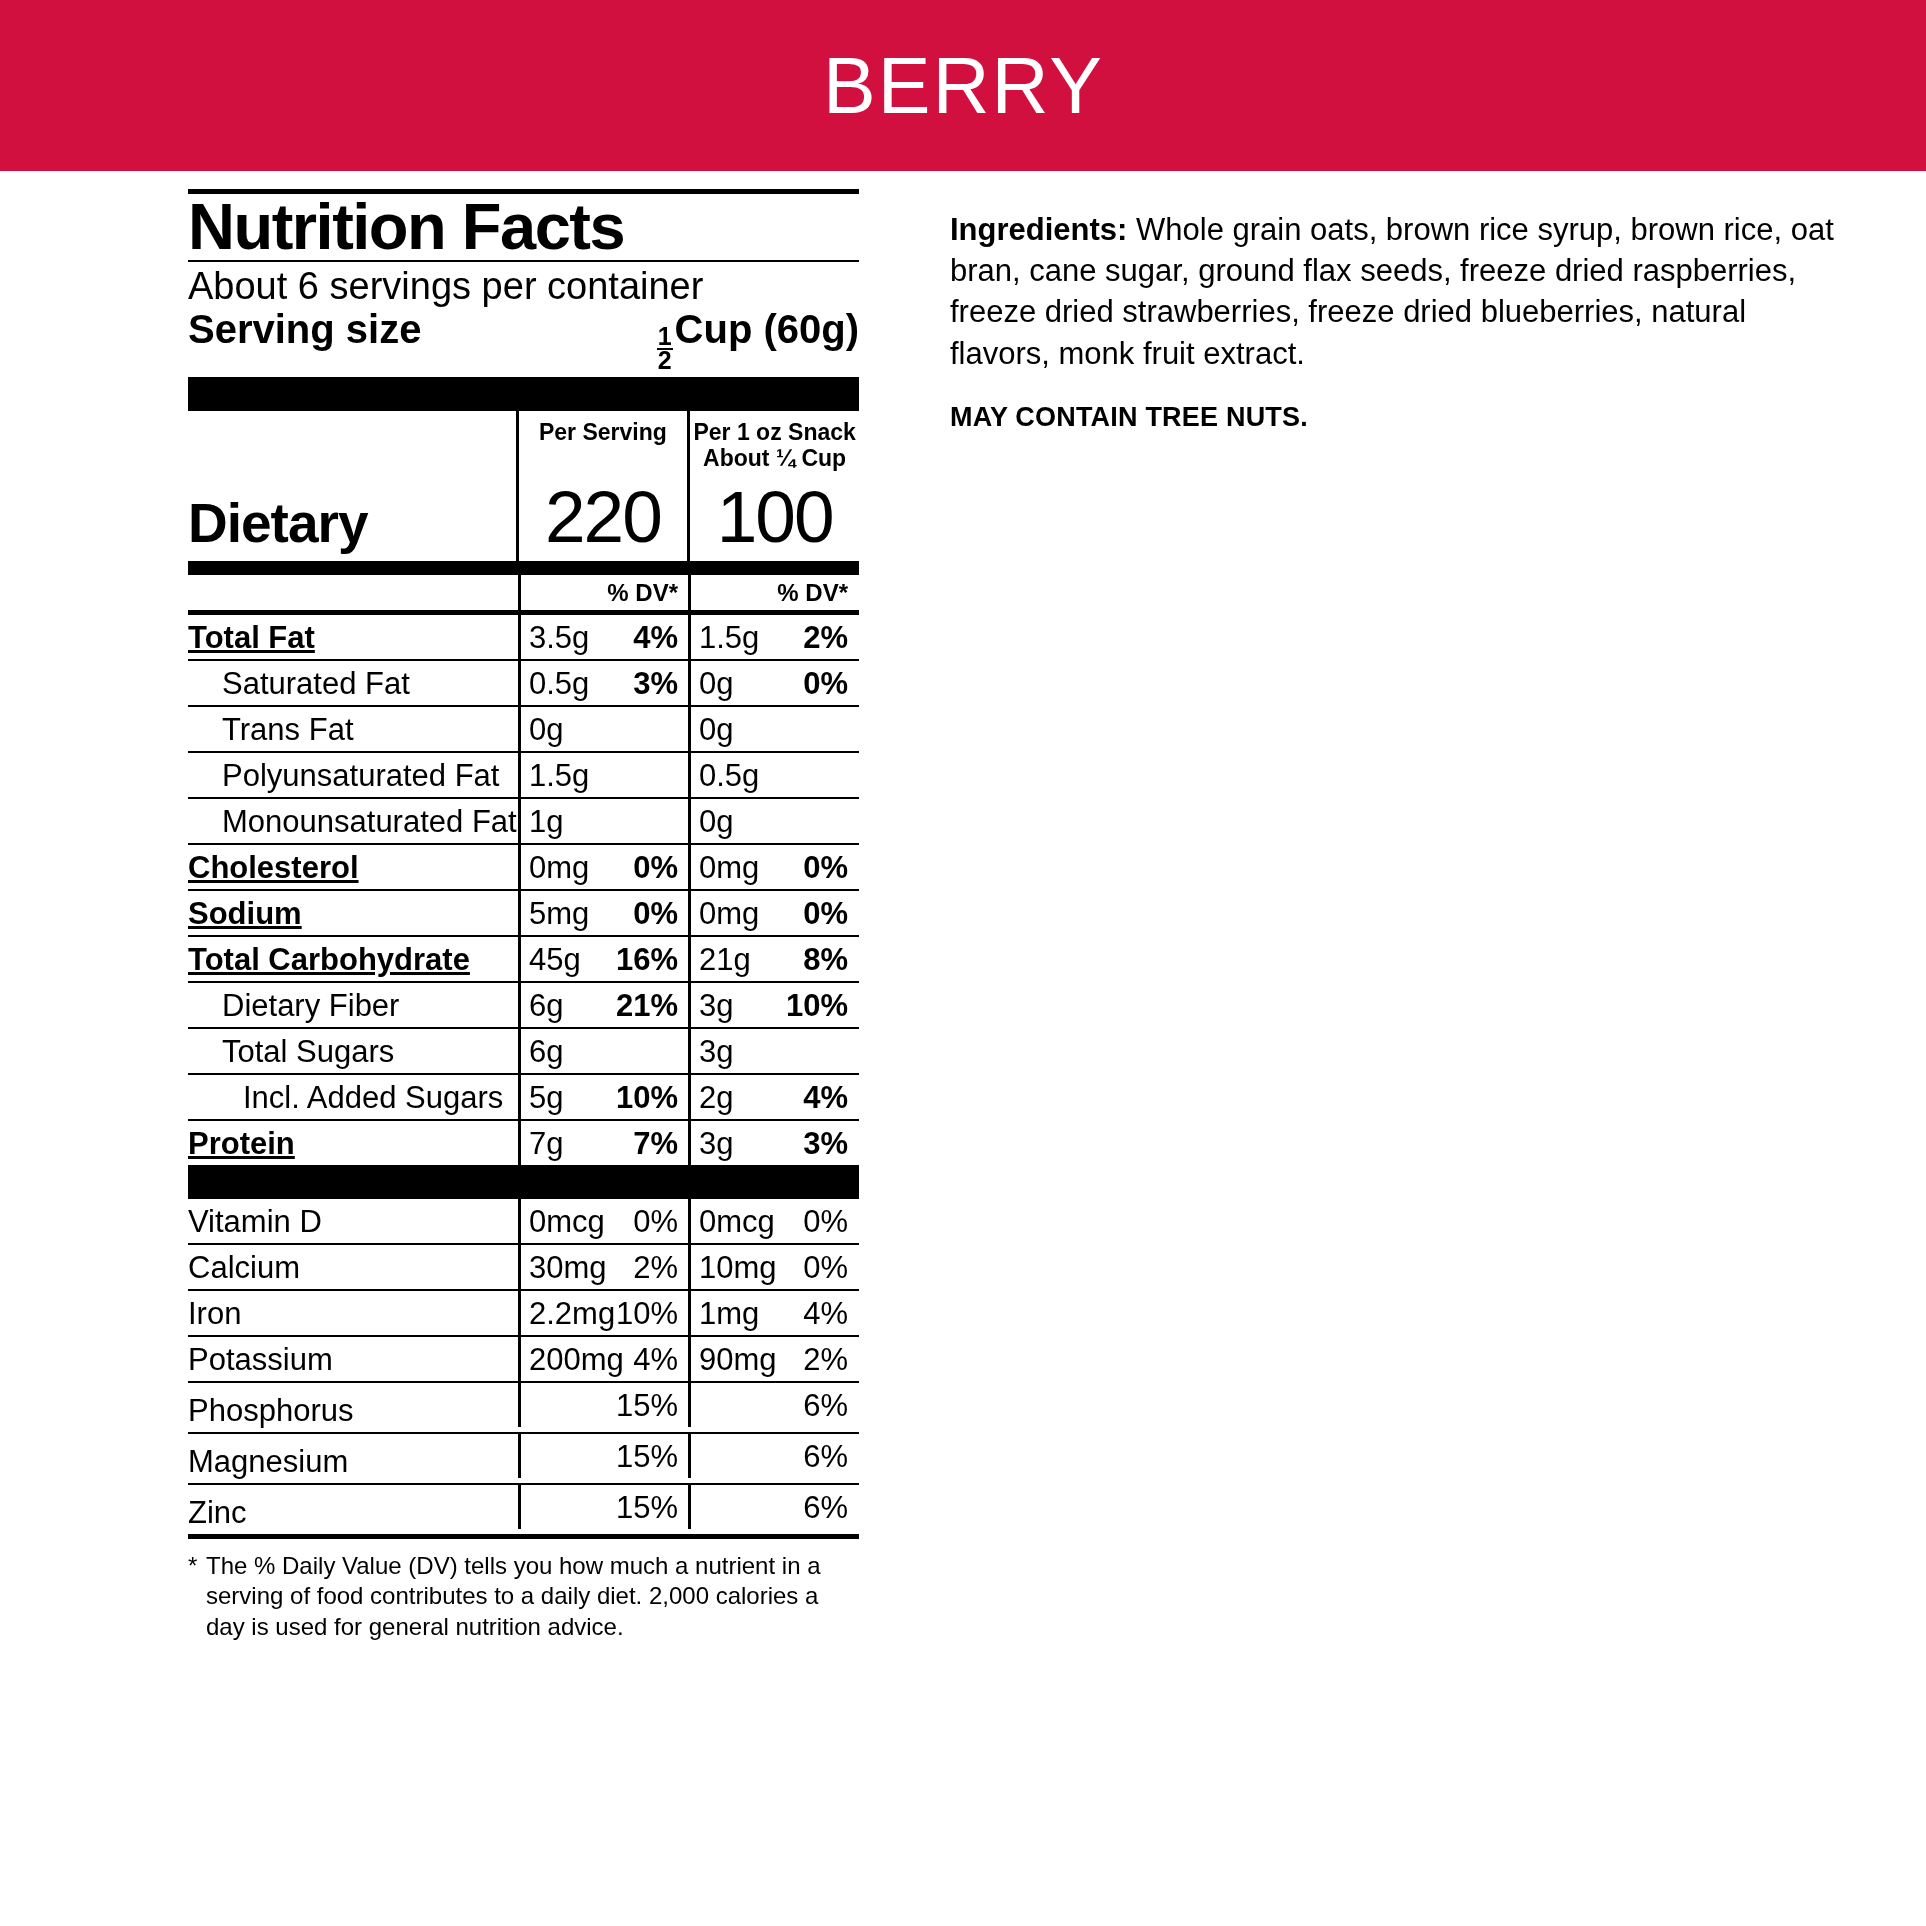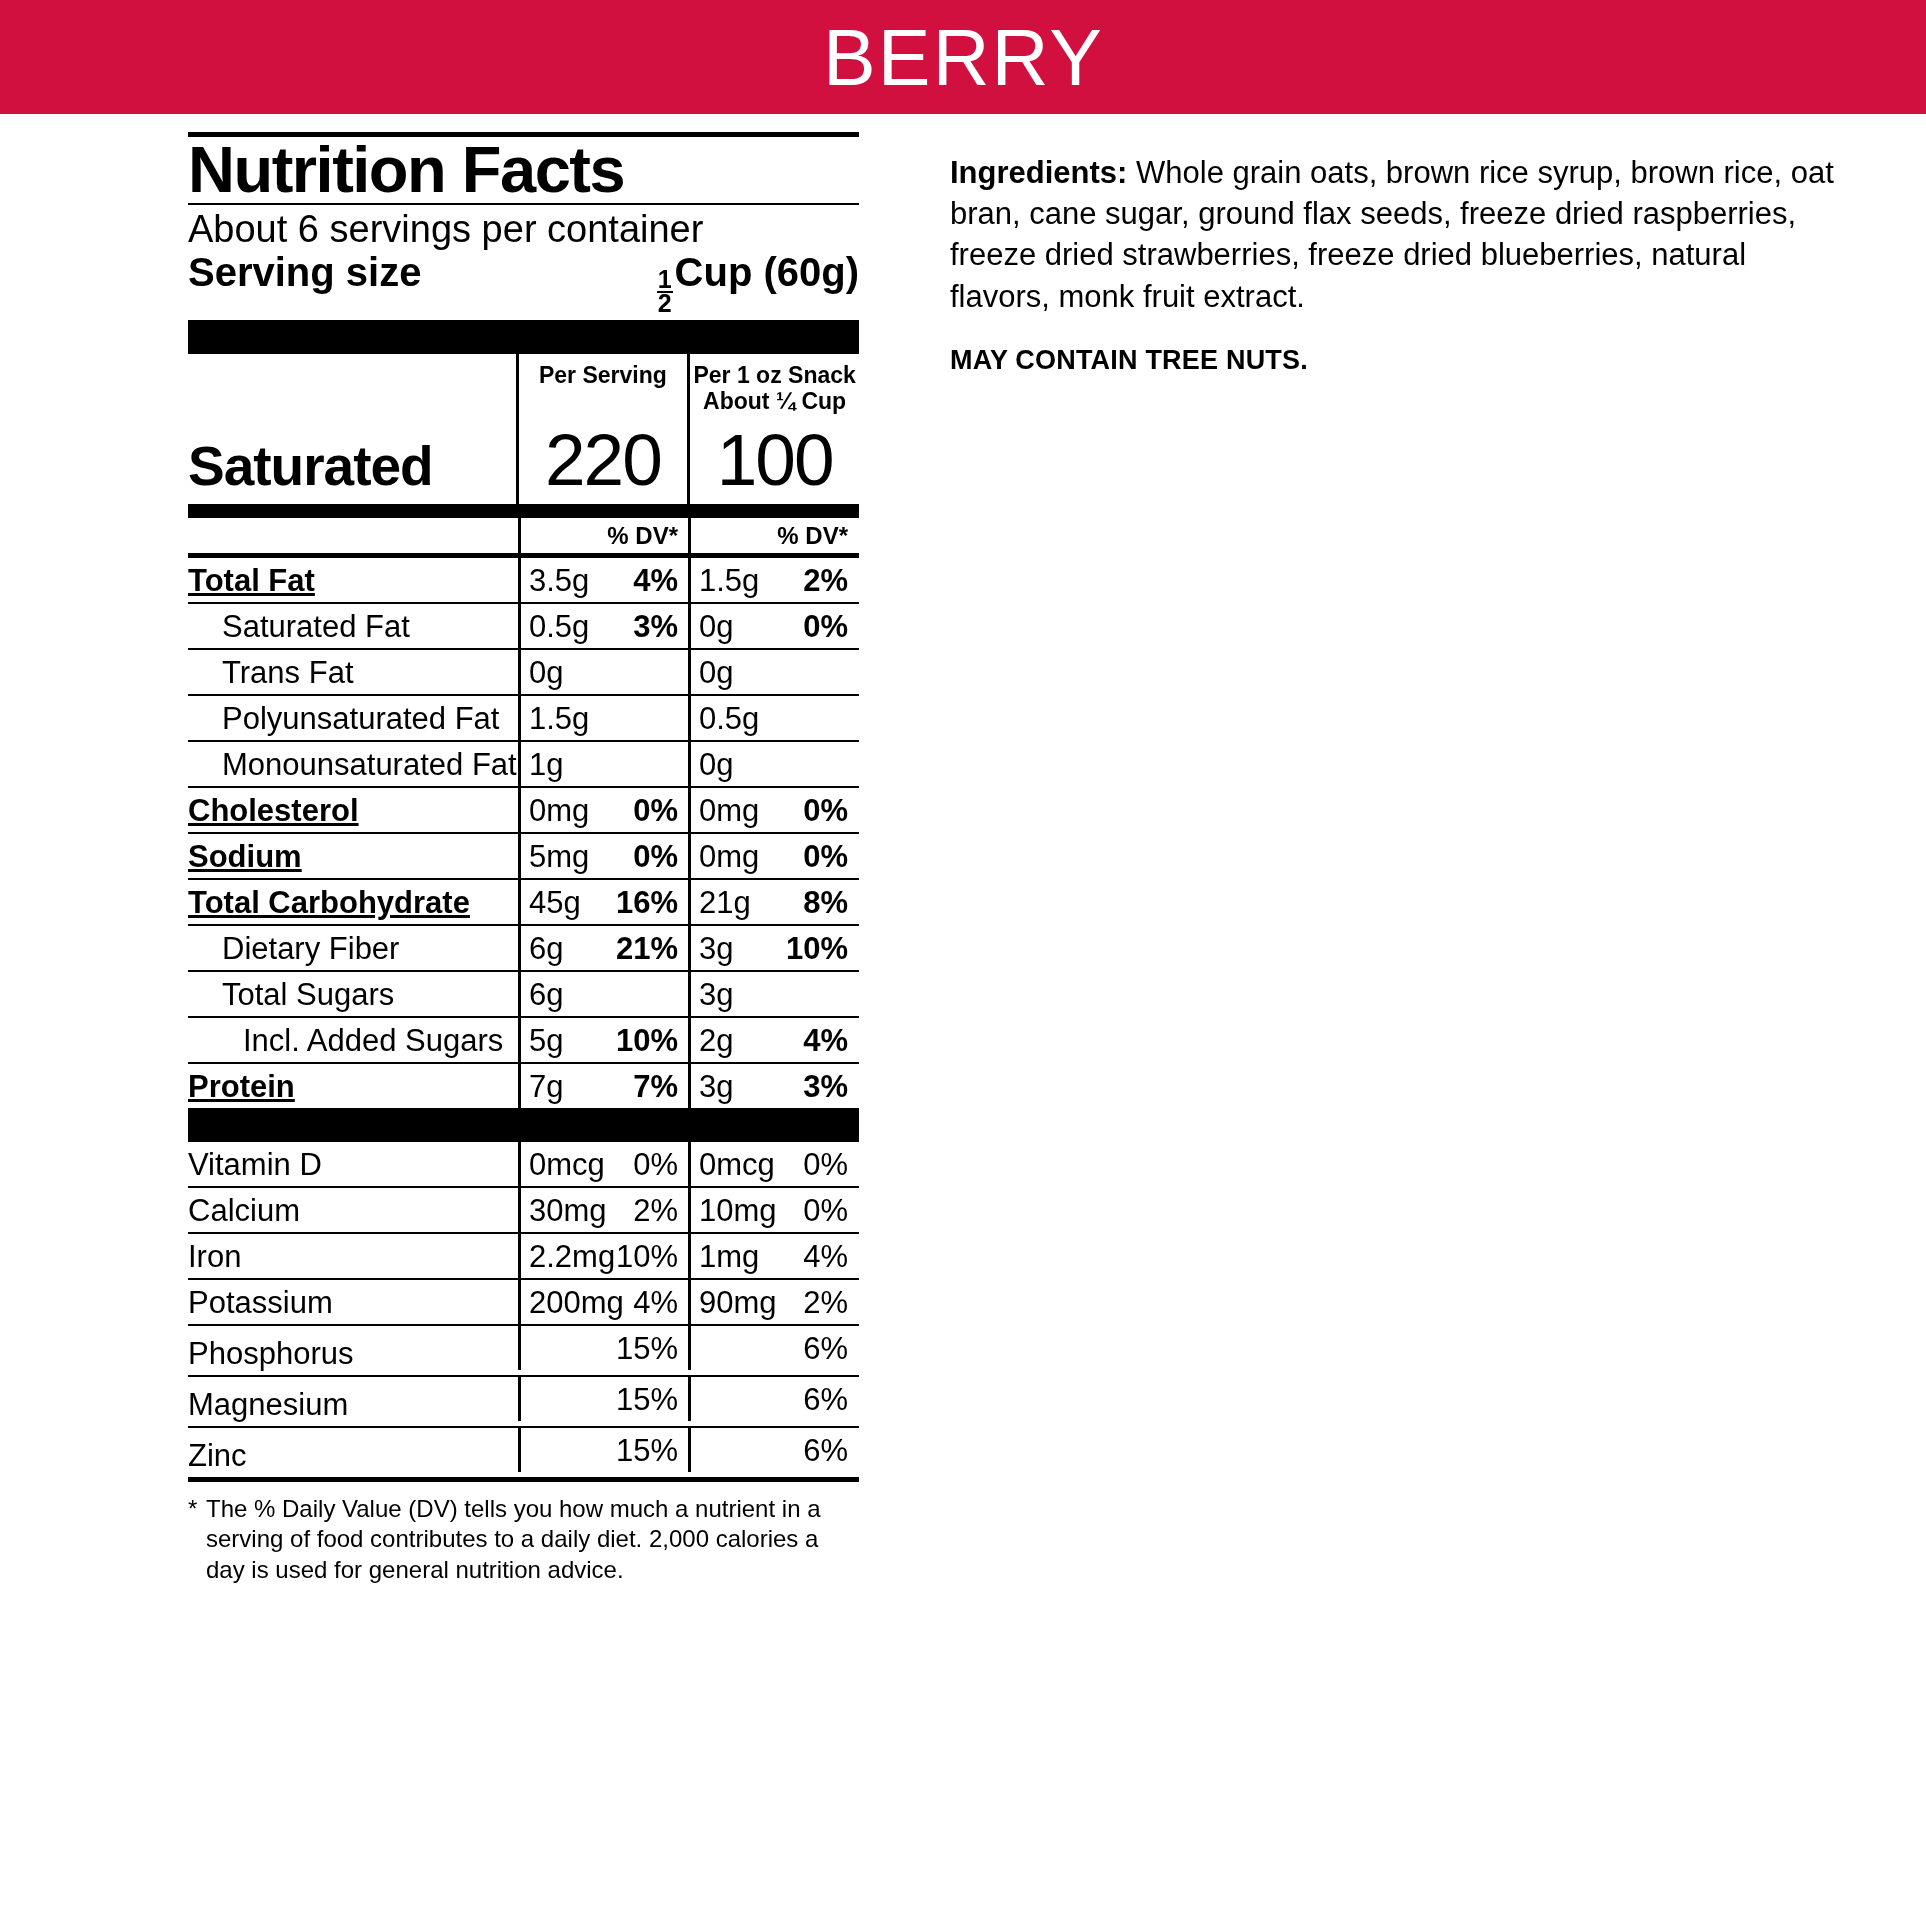--- a/index.html
+++ b/index.html
@@ -12,21 +12,21 @@
     height: 1927px;
     font-family: "Liberation Sans", sans-serif;
     color: #000000;
     overflow: hidden;
     position: relative;
   }
 
   
   .banner {
     width: 100%;
-    height: 114px;
+    height: 171px;
     background: #d2103f;
     display: flex;
     align-items: center;
     justify-content: center;
   }
   .banner-title {
     color: #ffffff;
     font-size: 79px;
     letter-spacing: 2px;
     font-weight: 400;
@@ -228,21 +228,21 @@
       <div class="colhead">
         <div class="spacer"></div>
         <div class="c1">Per Serving</div>
         <div class="c2">
           <span>Per 1 oz Snack</span><br>
           <span>About ¼ Cup</span>
         </div>
       </div>
 
       <div class="calrow">
-        <div class="lbl">Saturated</div>
+        <div class="lbl">Dietary</div>
         <div class="v1">220</div>
         <div class="v2">100</div>
       </div>
 
       <div class="rule-thick"></div>
 
       <div class="dvhead">
         <div class="spacer"></div>
         <div class="c c1">% DV*</div>
         <div class="c c2">% DV*</div>

